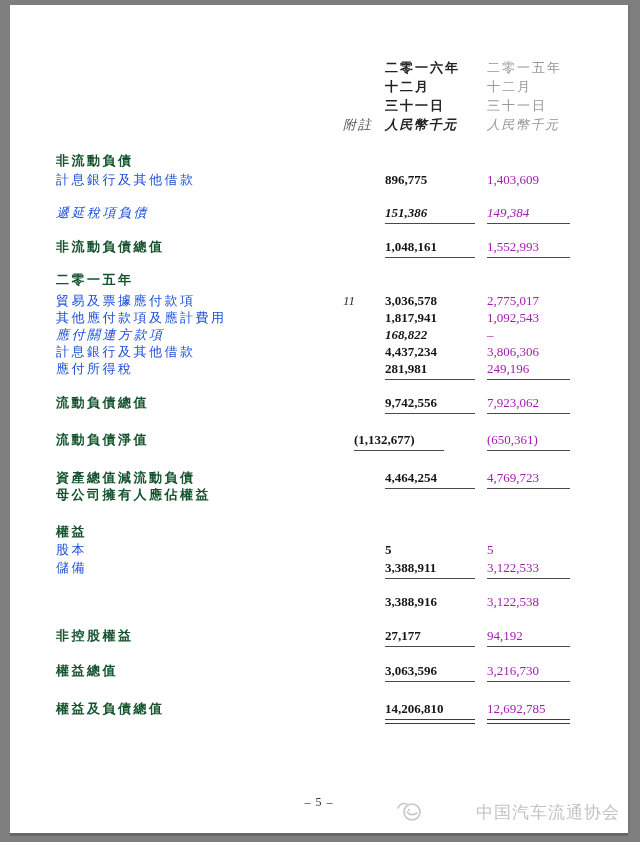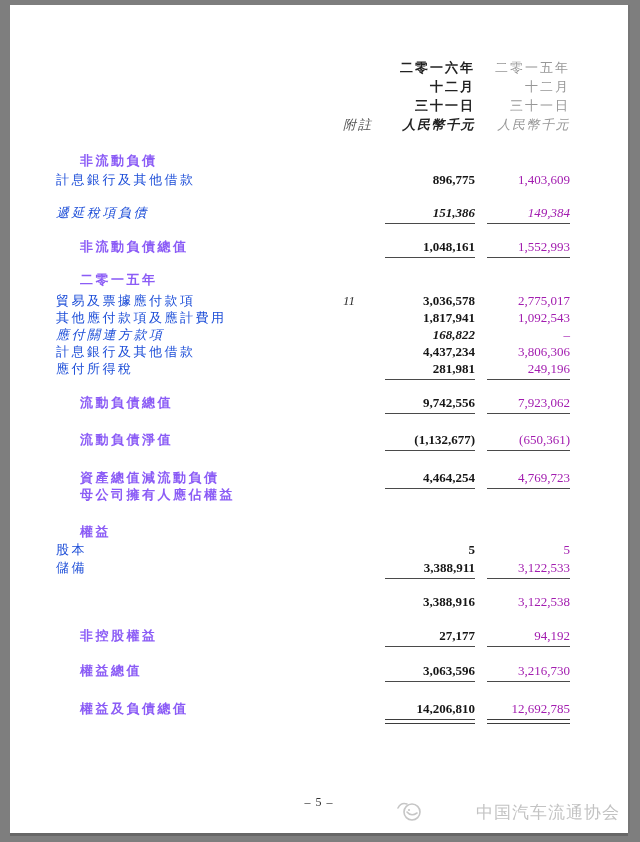--- a/index.html
+++ b/index.html
@@ -13,23 +13,23 @@
     position:absolute;left:10px;top:5px;width:618px;height:828px;
     background:#ffffff;
     box-shadow:0 3px 0 rgba(0,0,0,0.18), 2px 0 0 rgba(0,0,0,0.05);
   }
   .content{padding:53px 58px 0 46px;}
   
   .row,.hrow{display:flex;align-items:flex-start;}
   .row{height:17px;font-size:13px;line-height:17px;}
   .hrow{height:19px;font-size:13px;line-height:19px;}
   .lbl{flex:1 1 auto;color:#1d4ed8;letter-spacing:2.5px;white-space:nowrap;overflow:visible;}
-  .lbl.b{font-weight:bold;color:#8b5cf6;margin-left:24px;}
+  .lbl.b{font-weight:bold;color:#14532d;}
   .note{width:46px;flex:0 0 46px;font-style:italic;color:#333;padding-left:4px;box-sizing:border-box;white-space:nowrap;}
-  .cell{display:block;position:relative;text-align:right;white-space:nowrap;}
+  .cell{display:block;position:relative;white-space:nowrap;}
   .v16{width:90px;flex:0 0 90px;font-weight:bold;color:#161616;}
   .v15{width:83px;flex:0 0 83px;margin-left:12px;color:#a21caf;}
   .cell.u::after{
     content:"";position:absolute;left:0;right:0;bottom:-3px;
     border-bottom:1px solid #4a4a4a;
   }
   .cell.uu::after{
     content:"";position:absolute;left:0;right:0;bottom:-7px;height:3px;
     border-top:1px solid #3d3d3d;border-bottom:1px solid #3d3d3d;
   }
@@ -144,21 +144,21 @@
     <span class="note"></span>
     <span class="cell v16 u">281,981</span>
     <span class="cell v15 u">249,196</span>
   </div>
         <div class="row" style="margin-top: 17px;">
     <span class="lbl b">流動負債總值</span>
     <span class="note"></span>
     <span class="cell v16 u">9,742,556</span>
     <span class="cell v15 u">7,923,062</span>
   </div>
-        <div class="row" style="margin-top: 20px;">
+        <div class="row" style="margin-top: 20px; gap: 31px;">
     <span class="lbl b">流動負債淨值</span>
     <span class="note"></span>
     <span class="cell v16 u">(1,132,677)</span>
     <span class="cell v15 u">(650,361)</span>
   </div>
         <div class="row" style="margin-top: 21px;">
     <span class="lbl b">資產總值減流動負債</span>
     <span class="note"></span>
     <span class="cell v16 u">4,464,254</span>
     <span class="cell v15 u">4,769,723</span>

